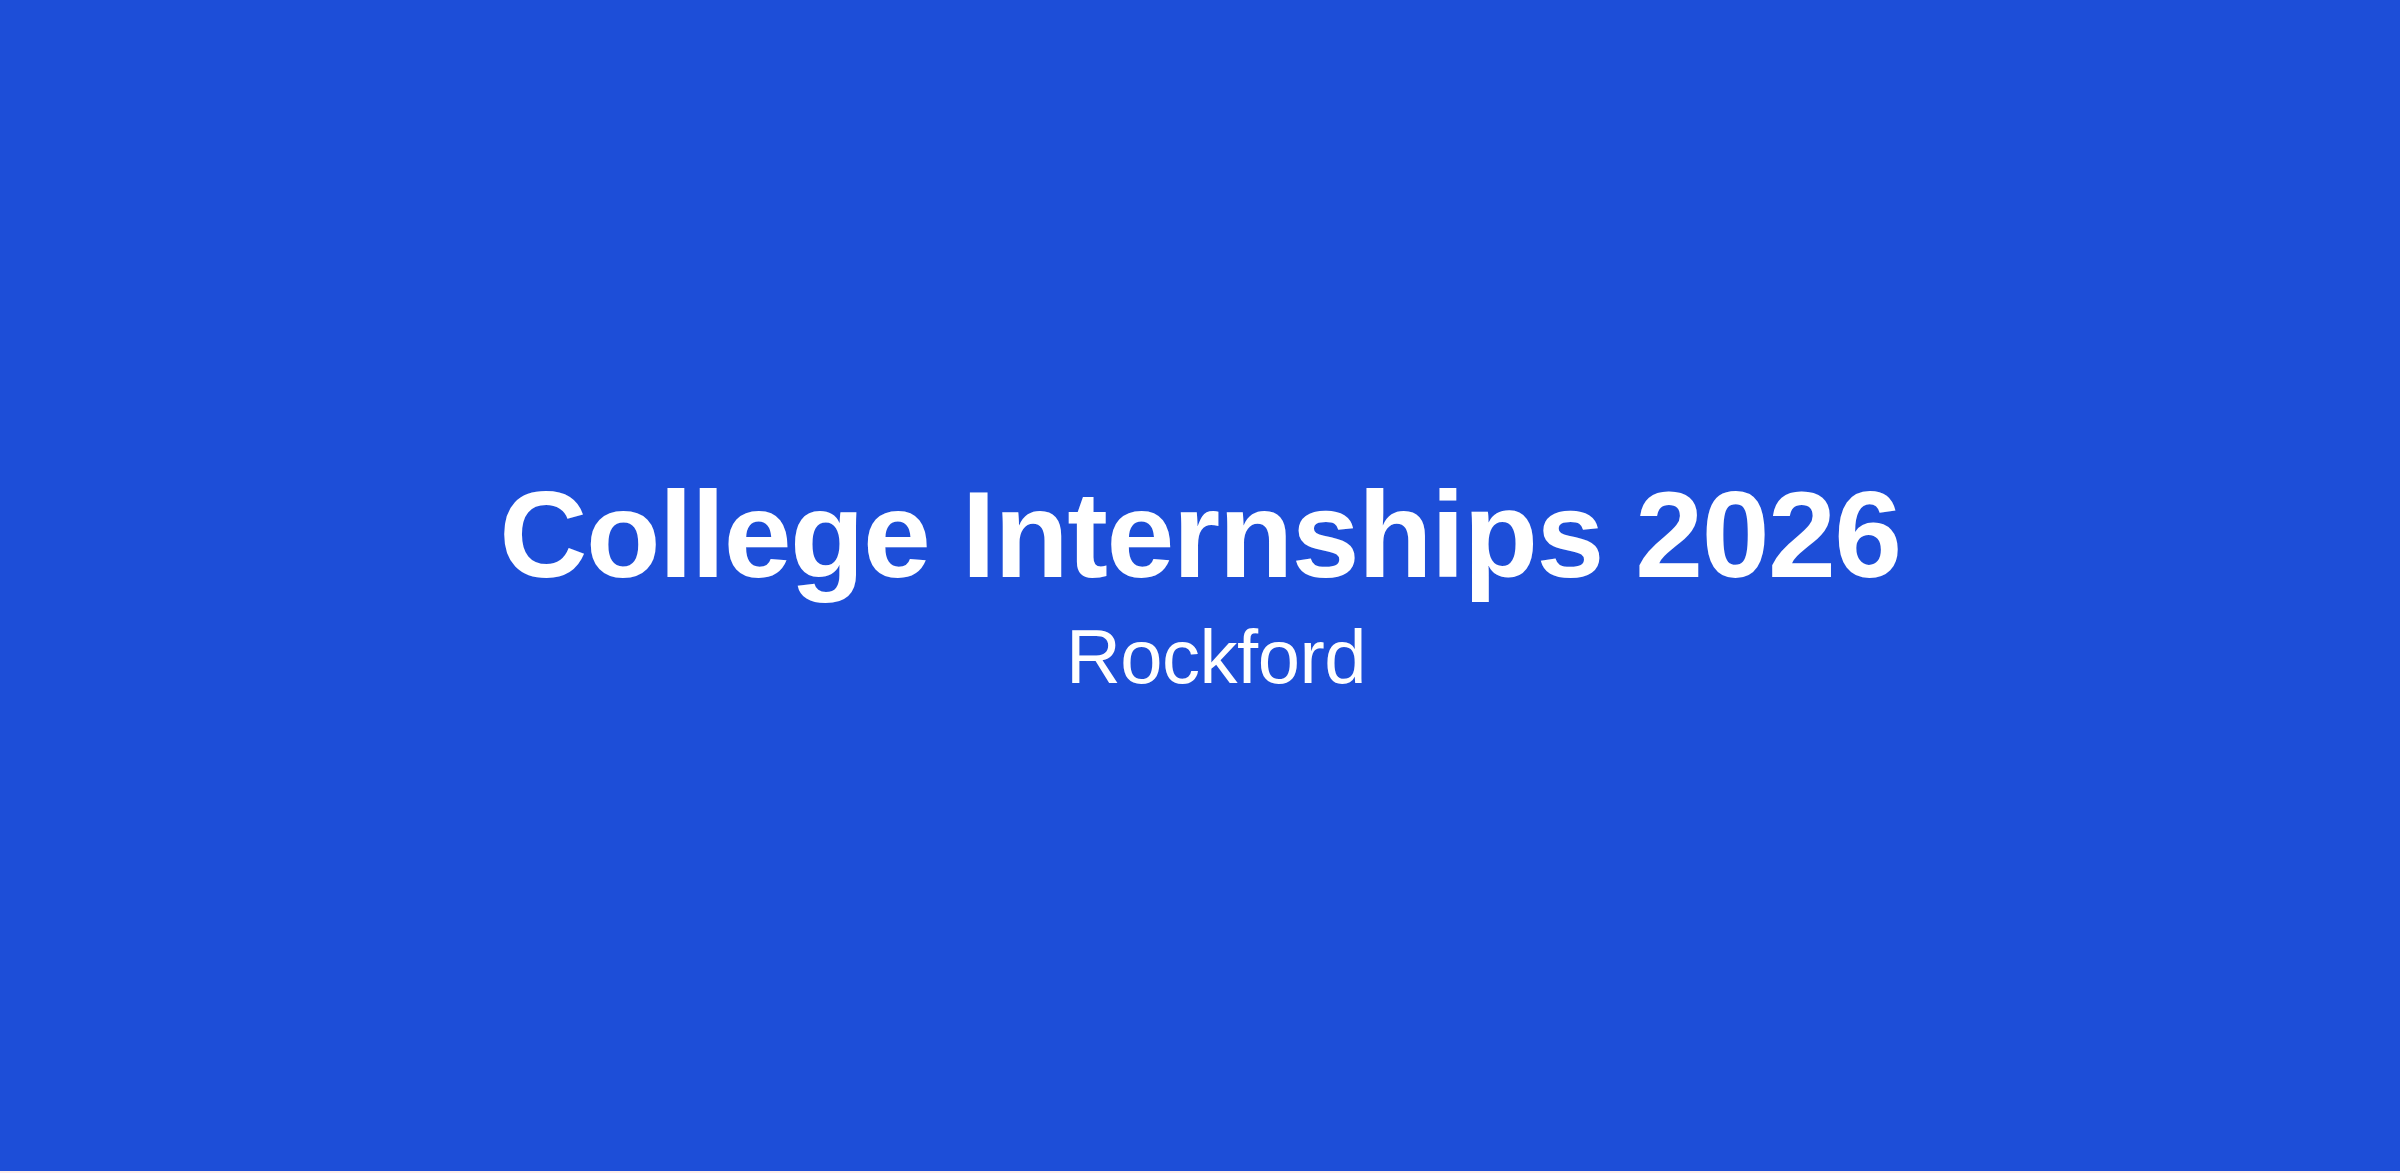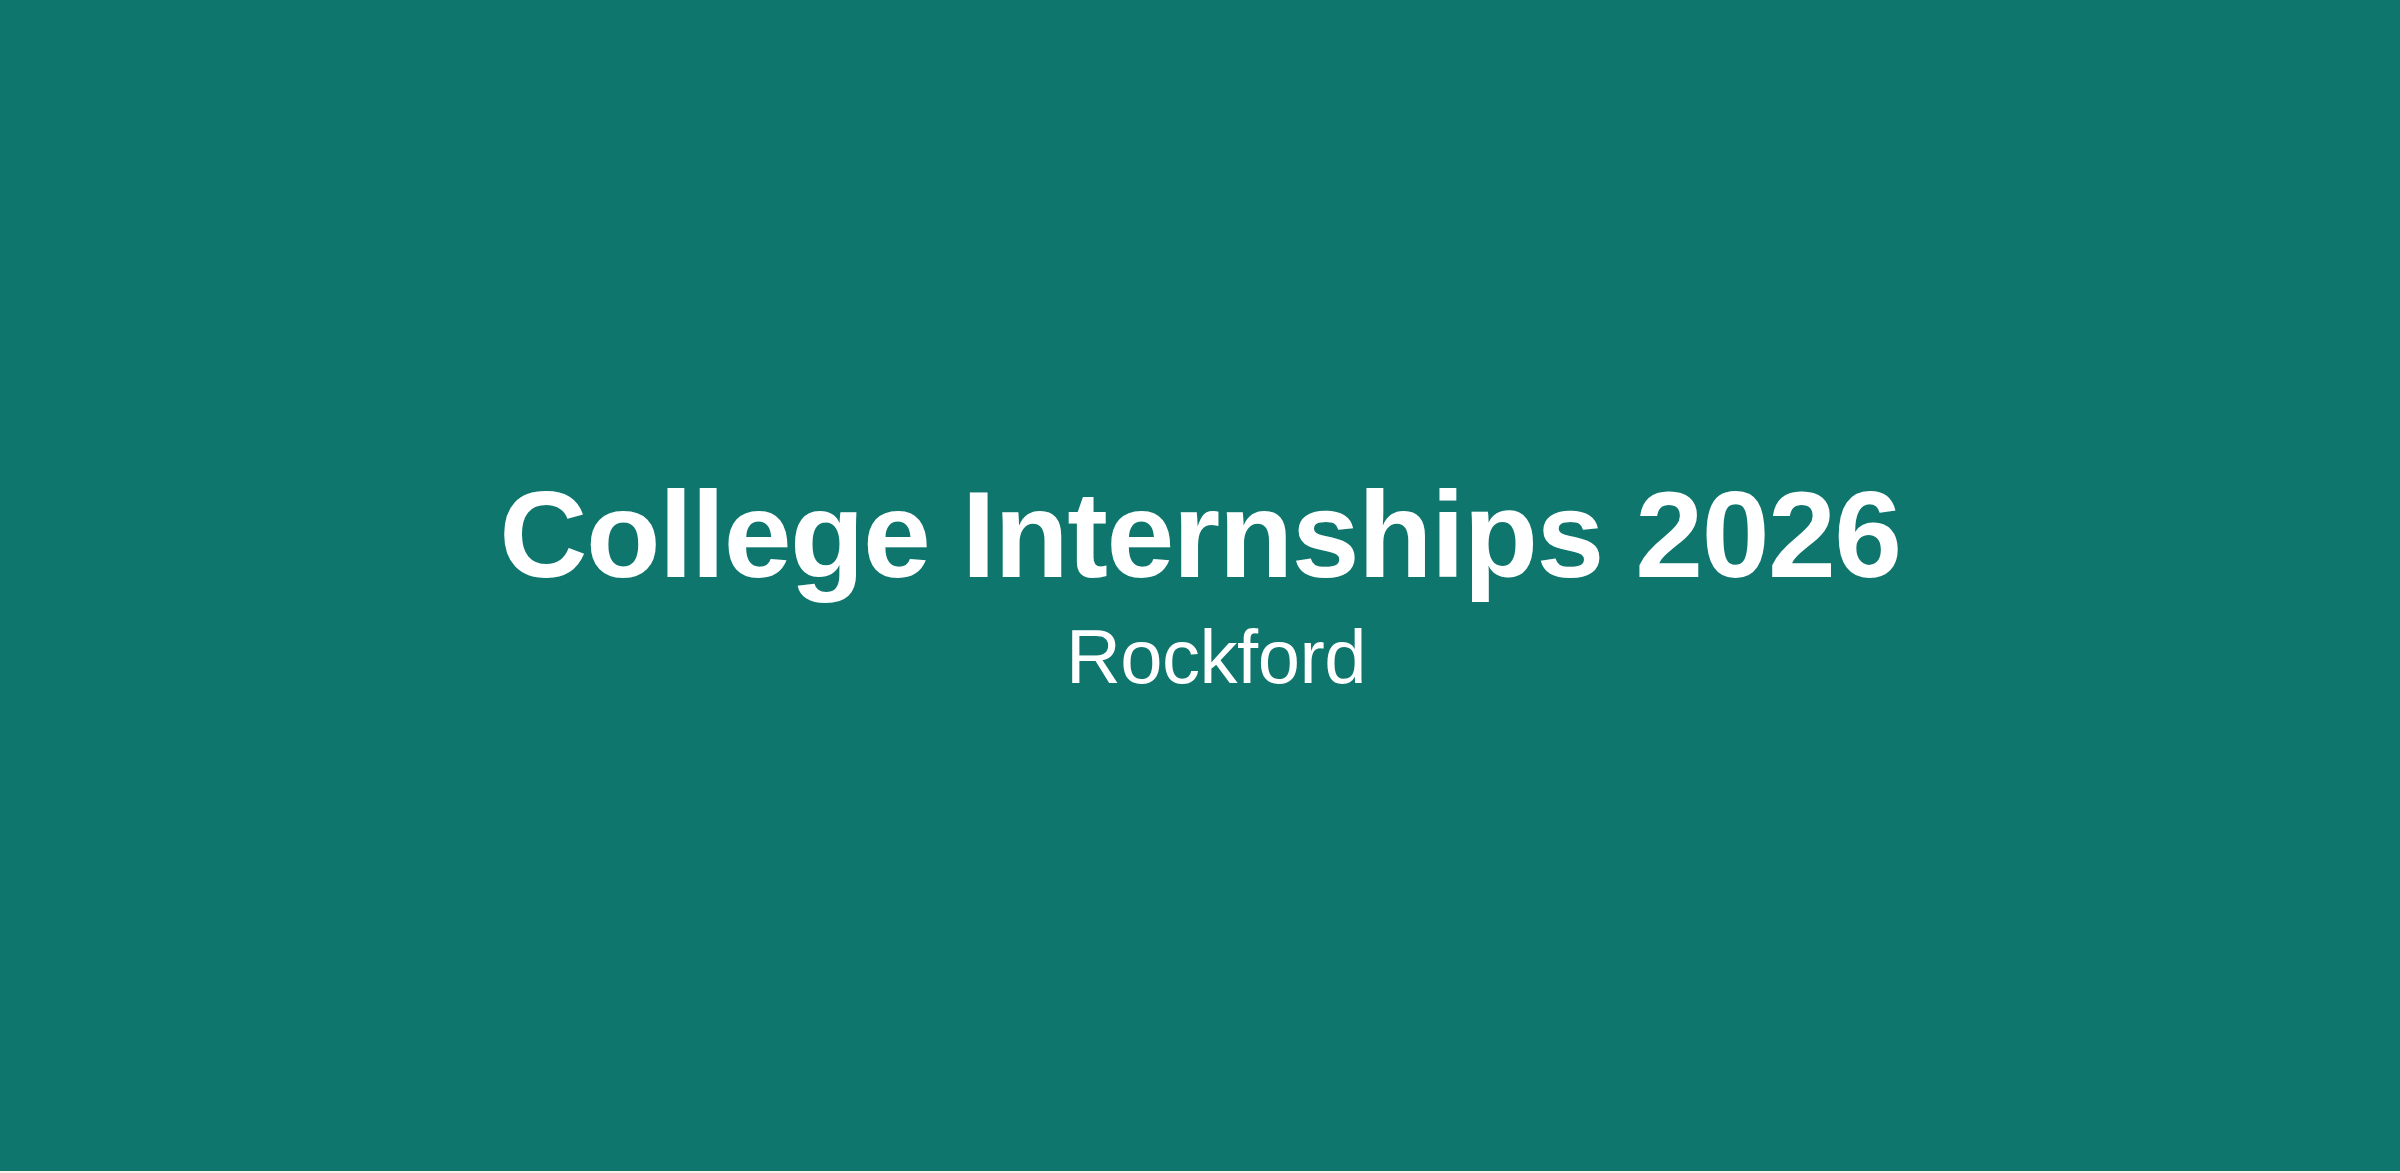--- a/index.html
+++ b/index.html
@@ -14,21 +14,21 @@
   body {
     font-family: "Liberation Sans", "DejaVu Sans", sans-serif;
     background: #FB4F27;
   }
 
   
   .hero-screen {
     position: relative;
     width: 2400px;
     height: 1173px;
-    background: #0f766e;
+    background: #1d4ed8;
     display: flex;
     flex-direction: column;
     align-items: center;
     justify-content: center;
     overflow: hidden;
   }
 
   
   .hero-content {
     display: flex;

